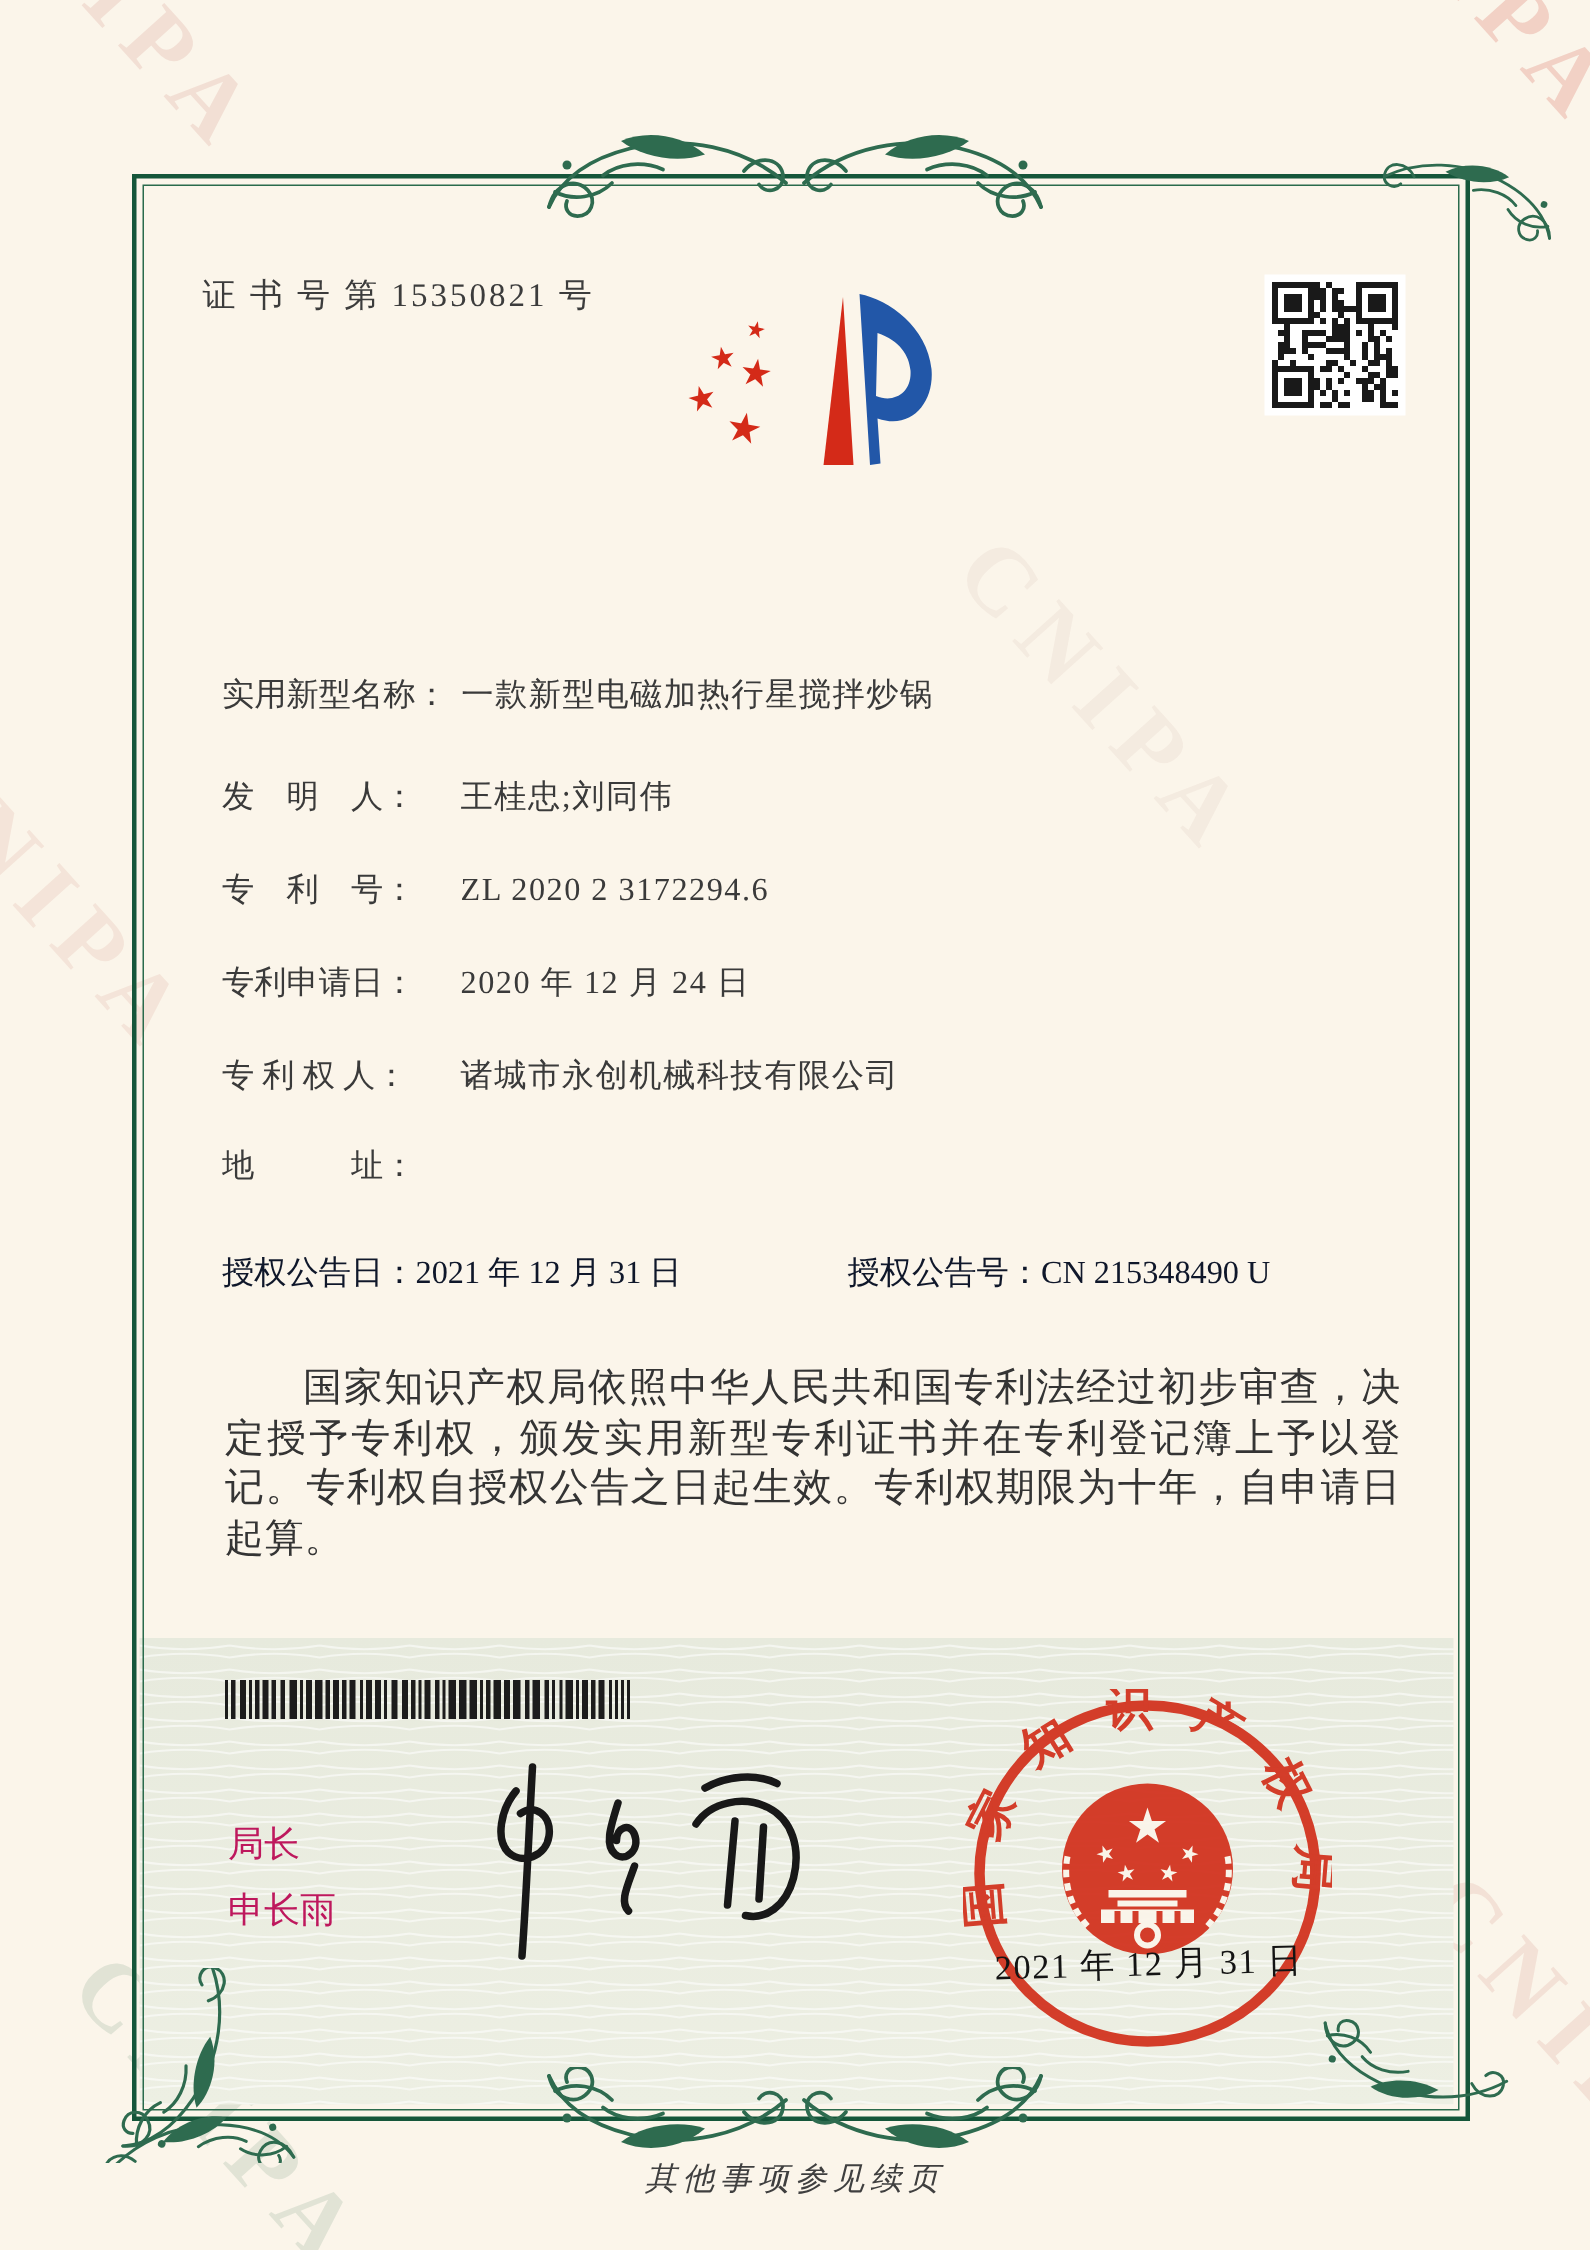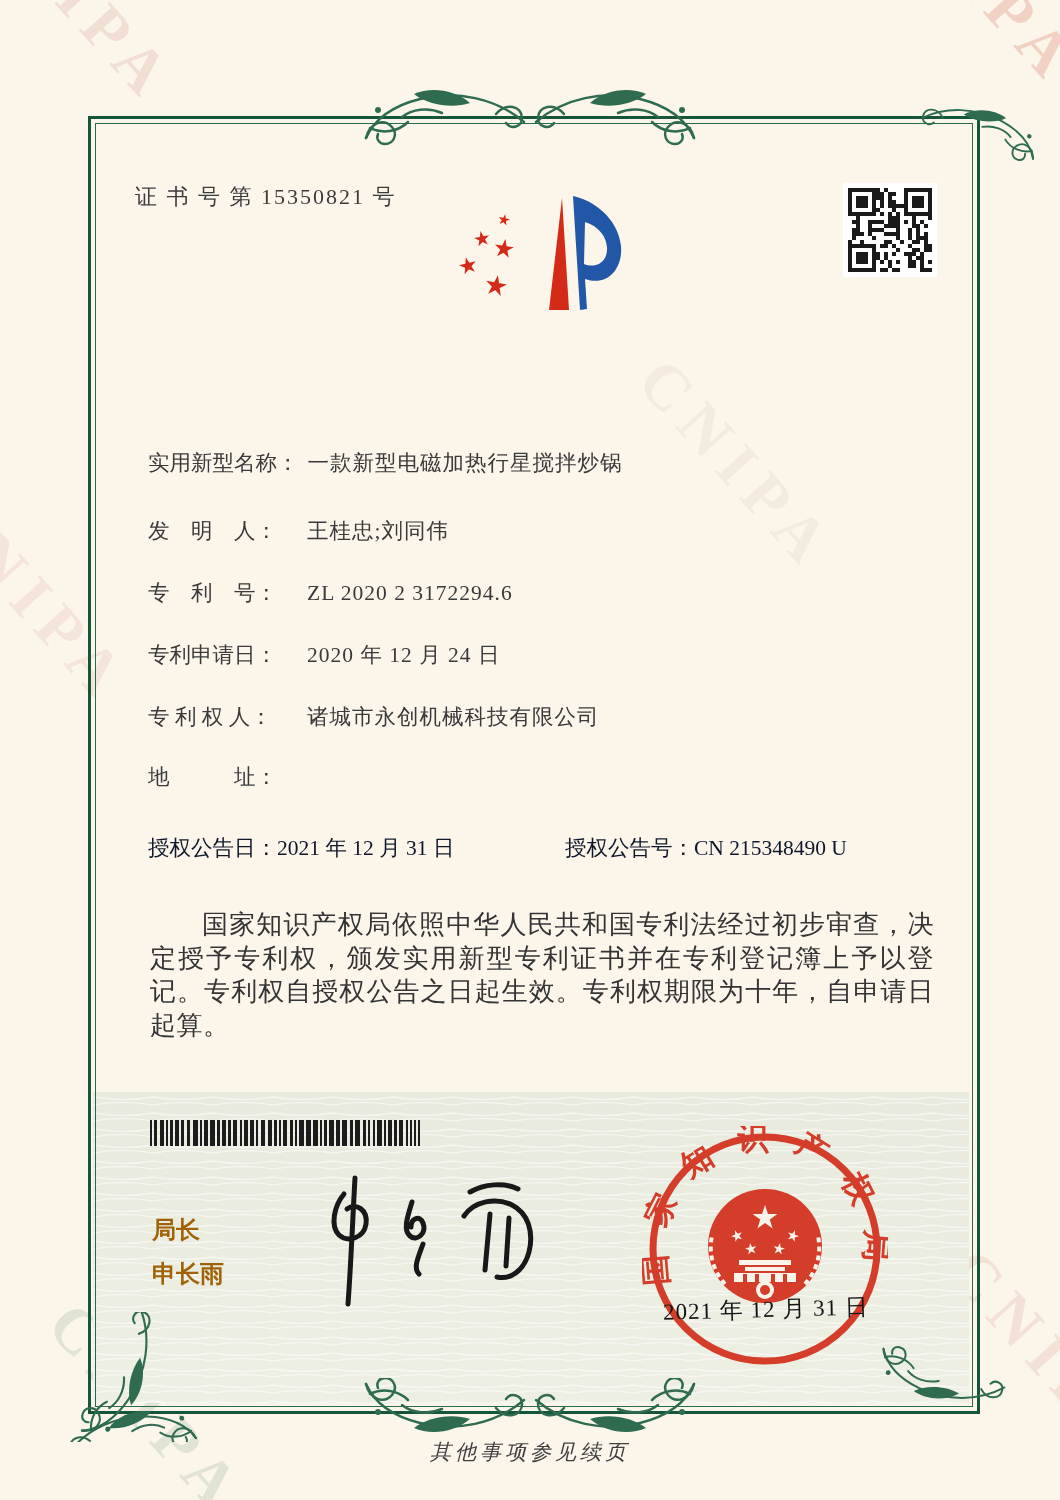--- a/index.html
+++ b/index.html
@@ -44,22 +44,22 @@
   .grantrow{position:absolute;left:148px;top:833px;font-size:21.5px;color:#0f172a;}
   .grantrow .g2{position:absolute;left:417px;top:0;white-space:nowrap;}
   
   .paras{position:absolute;left:150px;top:876px;width:784px;font-size:26px;
          line-height:33.5px;color:#343434;text-align:justify;letter-spacing:.5px;margin-top:32px;}
   .paras p{margin:0;text-indent:2em;}
   
   .barcode{position:absolute;left:150px;top:1120px;width:278px;height:26px;}
   .barcode i{position:absolute;top:0;height:26px;background:#1c1c1c;display:block;}
   
-  .signer{position:absolute;left:152px;top:1208px;font-size:24px;color:#a16207;
-          font-family:"Liberation Sans","DejaVu Sans",sans-serif;font-weight:700;line-height:44px;}
+  .signer{position:absolute;left:152px;top:1208px;font-size:24px;color:#be185d;
+          font-family:"Liberation Sans","DejaVu Sans",sans-serif;font-weight:400;line-height:44px;}
   .sig{position:absolute;left:292px;top:1172px;}
   .sig path{stroke:#181818;stroke-width:5;fill:none;stroke-linecap:round;stroke-linejoin:round;}
   
   .seal{position:absolute;left:642px;top:1126px;opacity:.93;}
   .sring{fill:none;stroke:#d2301c;stroke-width:7;}
   .sealtxt{fill:#d2301c;font-size:31px;font-weight:bold;letter-spacing:24px;}
   .sealdate{position:absolute;left:648px;top:1294px;width:236px;text-align:center;
             font-size:23px;color:#141414;letter-spacing:1px;transform:rotate(-1.5deg);}
   
   .pageinfo{position:absolute;left:0;right:0;top:1368px;text-align:center;font-size:19px;

